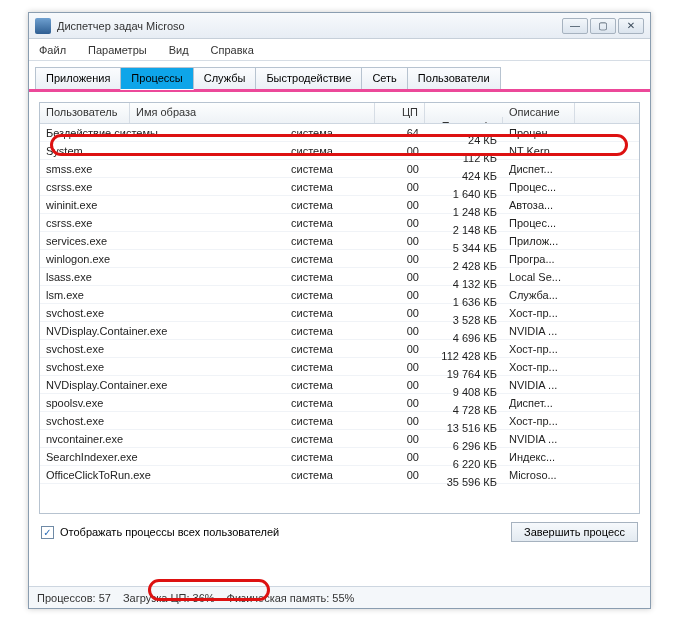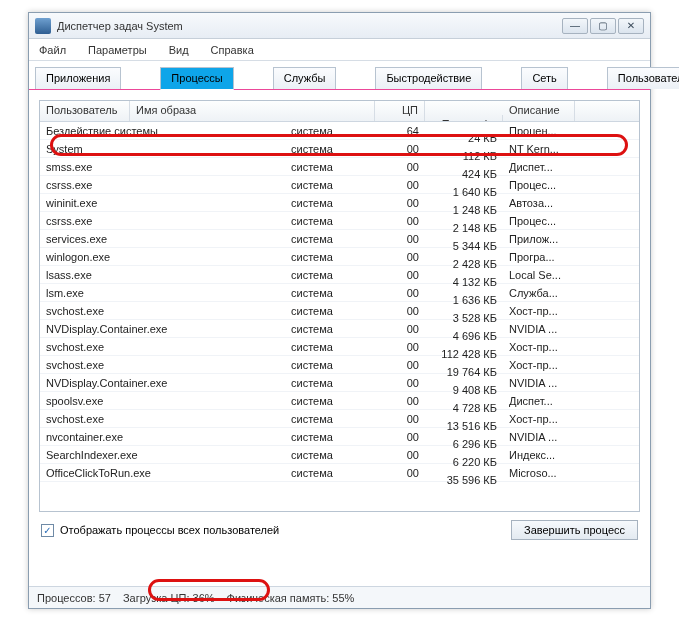--- a/index.html
+++ b/index.html
@@ -5,21 +5,21 @@
 * { box-sizing: border-box; margin: 0; padding: 0; font-family: "Segoe UI", Tahoma, sans-serif; font-size: 11px; }
 body { background: #fff; width: 679px; height: 617px; position: relative; }
 .window { position: absolute; left: 28px; top: 12px; width: 623px; height: 597px; background: #fff; border: 1px solid #8a9db0; box-shadow: 0 0 6px rgba(0,0,0,0.2); }
 .titlebar { height: 26px; background: linear-gradient(#f7f9fc,#e7edf4); display: flex; align-items: center; padding: 0 6px; border-bottom: 1px solid #c6cfd9; }
 .titlebar .icon { width: 16px; height: 16px; margin-right: 6px; background: linear-gradient(#6fa0d0,#2e5e92); border-radius: 2px; }
 .titlebar .title { flex: 1; color: #333; }
 .winbtns { display: flex; gap: 2px; }
 .winbtn { width: 26px; height: 16px; border: 1px solid #a6b2bf; background: linear-gradient(#f2f6fa,#dbe4ee); border-radius: 2px; display: flex; align-items: center; justify-content: center; color: #3a4a5a; font-size: 10px; cursor: default; }
 .menubar { height: 22px; display: flex; align-items: center; padding: 10px 6px; gap: 14px; color: #333; border-bottom: 1px solid #d6dde5; }
 .menuitem { padding: 2px 4px; cursor: default; }
-.tabbar { display: flex; padding: 6px 21px 0 6px; border-bottom: 1px solid #ec4899; position: relative; gap: 40px; }
+.tabbar { display: flex; padding: 6px 21px 0 6px; border-bottom: 3px solid #ec4899; position: relative; }
 .tab { padding: 4px 10px 5px; border: 1px solid #b7c3d0; border-bottom: none; background: linear-gradient(#fbfcfe,#ebf0f6); margin-right: -1px; cursor: default; position: relative; }
 .tab.active { background: #0ea5e9; z-index: 2; border-bottom: 1px solid #fff; margin-bottom: -1px; }
 .content { padding: 10px; }
 .tablewrap { border: 1px solid #b7c3d0; height: 412px; background: #fff; overflow: hidden; position: relative; }
 .thead { display: flex; background: linear-gradient(#fdfefe,#eef2f6); border-bottom: 1px solid #cdd6e0; height: 21px; }
 .th { padding: 3px 6px; border-right: 1px solid #d6dde5; color: #333; white-space: nowrap; overflow: hidden; cursor: default; }
 .tbody { overflow-y: auto; height: 391px; }
 .tr { display: flex; height: 18px; align-items: center; border-bottom: 1px solid #f0f3f7; }
 .td { padding: 1px 6px; white-space: nowrap; overflow: hidden; text-overflow: ellipsis; color: #222; }
 .c0 { width: 245px; }
@@ -35,21 +35,21 @@
 .highlight-row { position: absolute; border: 3px solid #d11; border-radius: 12px; pointer-events: none; z-index: 10; }
 .hrow1 { left: 50px; top: 134px; width: 578px; height: 22px; }
 .hrow2 { left: 148px; top: 579px; width: 122px; height: 22px; }
 </style>
 </head>
 <body>
 
 <div class="window">
   <div class="titlebar">
     <div class="icon"></div>
-    <div class="title">Диспетчер задач System</div>
+    <div class="title">Диспетчер задач Microso</div>
     <div class="winbtns">
       <div class="winbtn">—</div>
       <div class="winbtn">▢</div>
       <div class="winbtn">✕</div>
     </div>
   </div>
   <div class="menubar">
     <div class="menuitem">Файл</div>
     <div class="menuitem">Параметры</div>
     <div class="menuitem">Вид</div>

